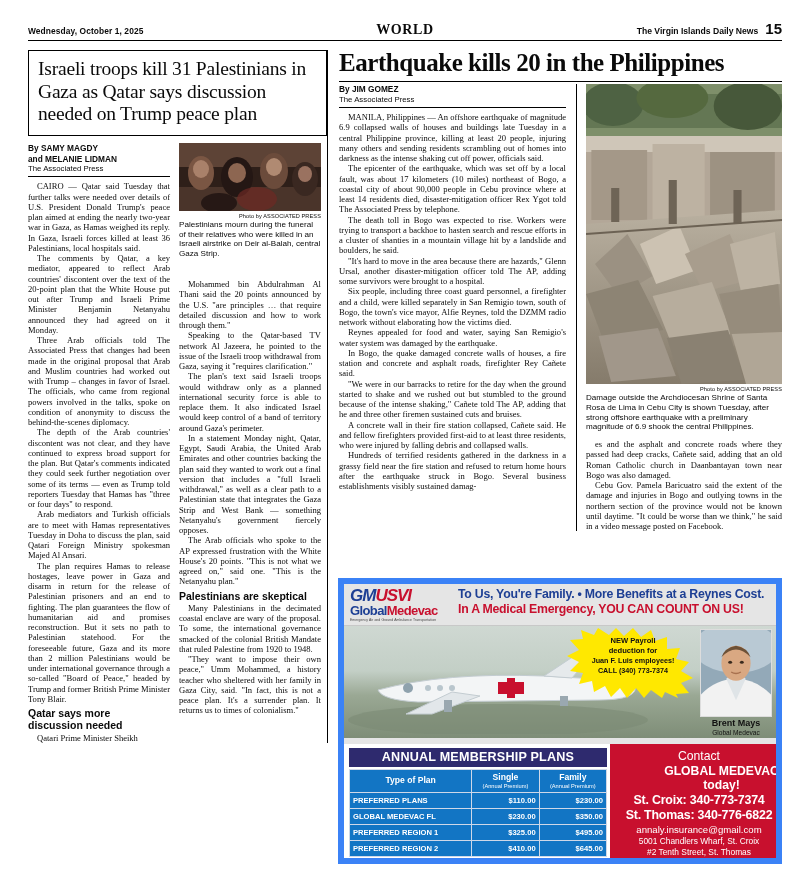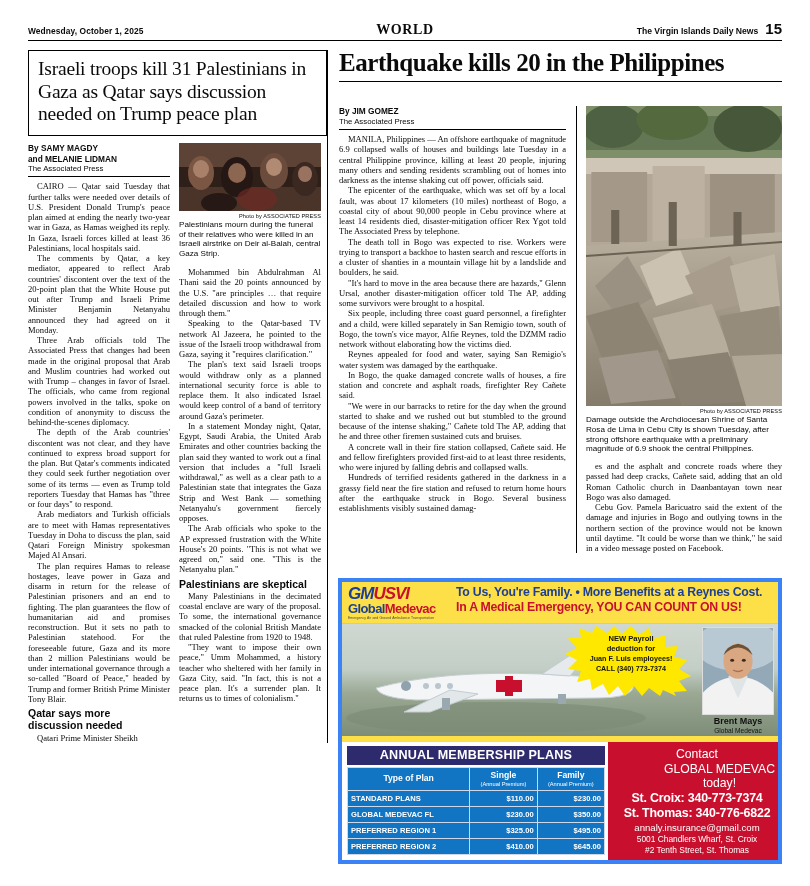--- a/index.html
+++ b/index.html
@@ -61,28 +61,28 @@
   .gaza-photo { height:68px; background:linear-gradient(165deg,#7d5a4a 0%,#4a3028 38%,#2a1a16 70%,#6b4a3a 100%); }
 
   
   .quake-photo { height:300px;
     background:linear-gradient(180deg,#b9c8cf 0%,#a9bcc6 16%,#9aa88f 30%,#8d9a7c 46%,#9b9281 62%,#a89c8a 80%,#8e8473 100%); }
 
   
   .rs-head { font-family:"Liberation Serif", serif; font-weight:700; font-size:25px;
              line-height:1.06; letter-spacing:-.45px; margin:0; }
   .rs-rule { border-bottom:1.5px solid #000; margin-top:5px; }
-  .rs-top { display:flex; gap:10px; margin-top:24px; }
+  .rs-top { display:flex; gap:10px; margin-top:2px; }
   .rs-text { width:227px; flex:0 0 227px; }
   .rs-photo-col { flex:1; }
   .rs-sep { border-left:1px solid #000; }
 
   
   .ad { position:absolute; left:338px; top:578px; width:444px; height:286px;
-        border:4px solid #3b82f6; background:#fde047; overflow:hidden; }
+        border:6px solid #3b82f6; background:#e5e5e5; overflow:hidden; }
   .ad-top { display:flex; height:42px; border-bottom:1px solid #c8c8c8; }
   .ad-logo { width:112px; flex:0 0 112px; padding:3px 4px 0 6px; }
   .gm-line1 { font-family:"Liberation Sans", sans-serif; font-weight:700; font-size:17px;
               letter-spacing:-1px; line-height:1; color:#1d3f94; font-style:italic; }
   .gm-line1 .usvi { color:#c8102e; }
   .gm-line2 { font-family:"Liberation Sans", sans-serif; font-weight:700; font-size:13px;
               letter-spacing:-.6px; line-height:1.05; color:#1d3f94; }
   .gm-line2 .med { color:#c8102e; }
   .gm-line3 { font-family:"Liberation Sans", sans-serif; font-size:3.4px; color:#444; letter-spacing:.1px; }
   .ad-tag { flex:1; padding:3px 4px 0 2px; }
@@ -115,21 +115,21 @@
   table.plan-tbl th, table.plan-tbl td { border:1px solid #cfd8e8; background:#1275c4; color:#fff;
         font-family:"Liberation Sans", sans-serif; }
   table.plan-tbl th { font-size:8.6px; font-weight:700; padding:3px 2px; text-align:center; line-height:1.15; }
   table.plan-tbl th .sub { display:block; font-size:5.7px; font-weight:400; }
   table.plan-tbl td { font-size:7.6px; font-weight:700; padding:3px 3px; }
   table.plan-tbl td.lbl { text-align:left; }
   table.plan-tbl td.val { text-align:right; }
 
   .contact { flex:1; background:#c8102e; color:#fff; padding:5px 4px; text-align:center; }
   .ct-1 { font-family:"Liberation Sans", sans-serif; font-size:12.2px; line-height:1.2; }
-  .ct-2 { font-family:"Liberation Sans", sans-serif; font-weight:400; font-size:12.2px; line-height:1.2;margin-left:45px; }
+  .ct-2 { font-family:"Liberation Sans", sans-serif; font-weight:700; font-size:12.2px; line-height:1.2;margin-left:45px; }
   .ct-3 { font-family:"Liberation Sans", sans-serif; font-weight:700; font-size:12.4px; line-height:1.25; letter-spacing:-.2px; }
   .ct-4 { font-family:"Liberation Sans", sans-serif; font-size:9.6px; line-height:1.3; }
   .ct-5 { font-family:"Liberation Sans", sans-serif; font-size:8.4px; line-height:1.28; }
 </style>
 </head>
 <body>
 
 <div class="page">
 
   <div class="masthead-wrap">
@@ -185,21 +185,21 @@
               <ellipse cx="95" cy="24" rx="8" ry="9" fill="#b08a72"></ellipse>
               <ellipse cx="126" cy="36" rx="13" ry="17" fill="#3a2821"></ellipse>
               <ellipse cx="126" cy="31" rx="7" ry="8" fill="#9a7260"></ellipse>
               <ellipse cx="78" cy="56" rx="20" ry="12" fill="#6e2a24" opacity="0.7"></ellipse>
               <ellipse cx="40" cy="60" rx="18" ry="10" fill="#1d1210" opacity="0.8"></ellipse>
             </svg>
           </div>
           <div class="credit">Photo by ASSOCIATED PRESS</div>
           <div class="caption">Palestinians mourn during the funeral of their relatives who were killed in an Israeli airstrike on Deir al-Balah, central Gaza Strip.</div>
 
-          <p class="body" style="margin-top:8px">Mohammed bin Abdulrahman Al Thani said the 20 points announced by the U.S. "are principles … that require detailed discussion and how to work through them."</p>
+          <p class="body" style="margin-top:20px">Mohammed bin Abdulrahman Al Thani said the 20 points announced by the U.S. "are principles … that require detailed discussion and how to work through them."</p>
           <p class="body">Speaking to the Qatar-based TV network Al Jazeera, he pointed to the issue of the Israeli troop withdrawal from Gaza, saying it "requires clarification."</p>
           <p class="body">The plan's text said Israeli troops would withdraw only as a planned international security force is able to replace them. It also indicated Israel would keep control of a band of territory around Gaza's perimeter.</p>
           <p class="body">In a statement Monday night, Qatar, Egypt, Saudi Arabia, the United Arab Emirates and other countries backing the plan said they wanted to work out a final version that includes a "full Israeli withdrawal," as well as a clear path to a Palestinian state that integrates the Gaza Strip and West Bank — something Netanyahu's government fiercely opposes.</p>
           <p class="body">The Arab officials who spoke to the AP expressed frustration with the White House's 20 points. "This is not what we agreed on," said one. "This is the Netanyahu plan."</p>
           <div class="subhead">Palestinians are skeptical</div>
           <p class="body">Many Palestinians in the decimated coastal enclave are wary of the proposal. To some, the international governance smacked of the colonial British Mandate that ruled Palestine from 1920 to 1948.</p>
           <p class="body">"They want to impose their own peace," Umm Mohammed, a history teacher who sheltered with her family in Gaza City, said. "In fact, this is not a peace plan. It's a surrender plan. It returns us to times of colonialism."</p>
         </div>
 
       </div>
@@ -359,21 +359,21 @@
                 <span class="sub">(Annual Premium)</span>
               </th>
               <th>
                 <span>Family</span>
                 <span class="sub">(Annual Premium)</span>
               </th>
             </tr>
           </thead>
           <tbody>
             <tr>
-              <td class="lbl">STANDARD PLANS</td>
+              <td class="lbl">PREFERRED PLANS</td>
               <td class="val">$110.00</td>
               <td class="val">$230.00</td>
             </tr>
             <tr>
               <td class="lbl">GLOBAL MEDEVAC FL</td>
               <td class="val">$230.00</td>
               <td class="val">$350.00</td>
             </tr>
             <tr>
               <td class="lbl">PREFERRED REGION 1</td>

